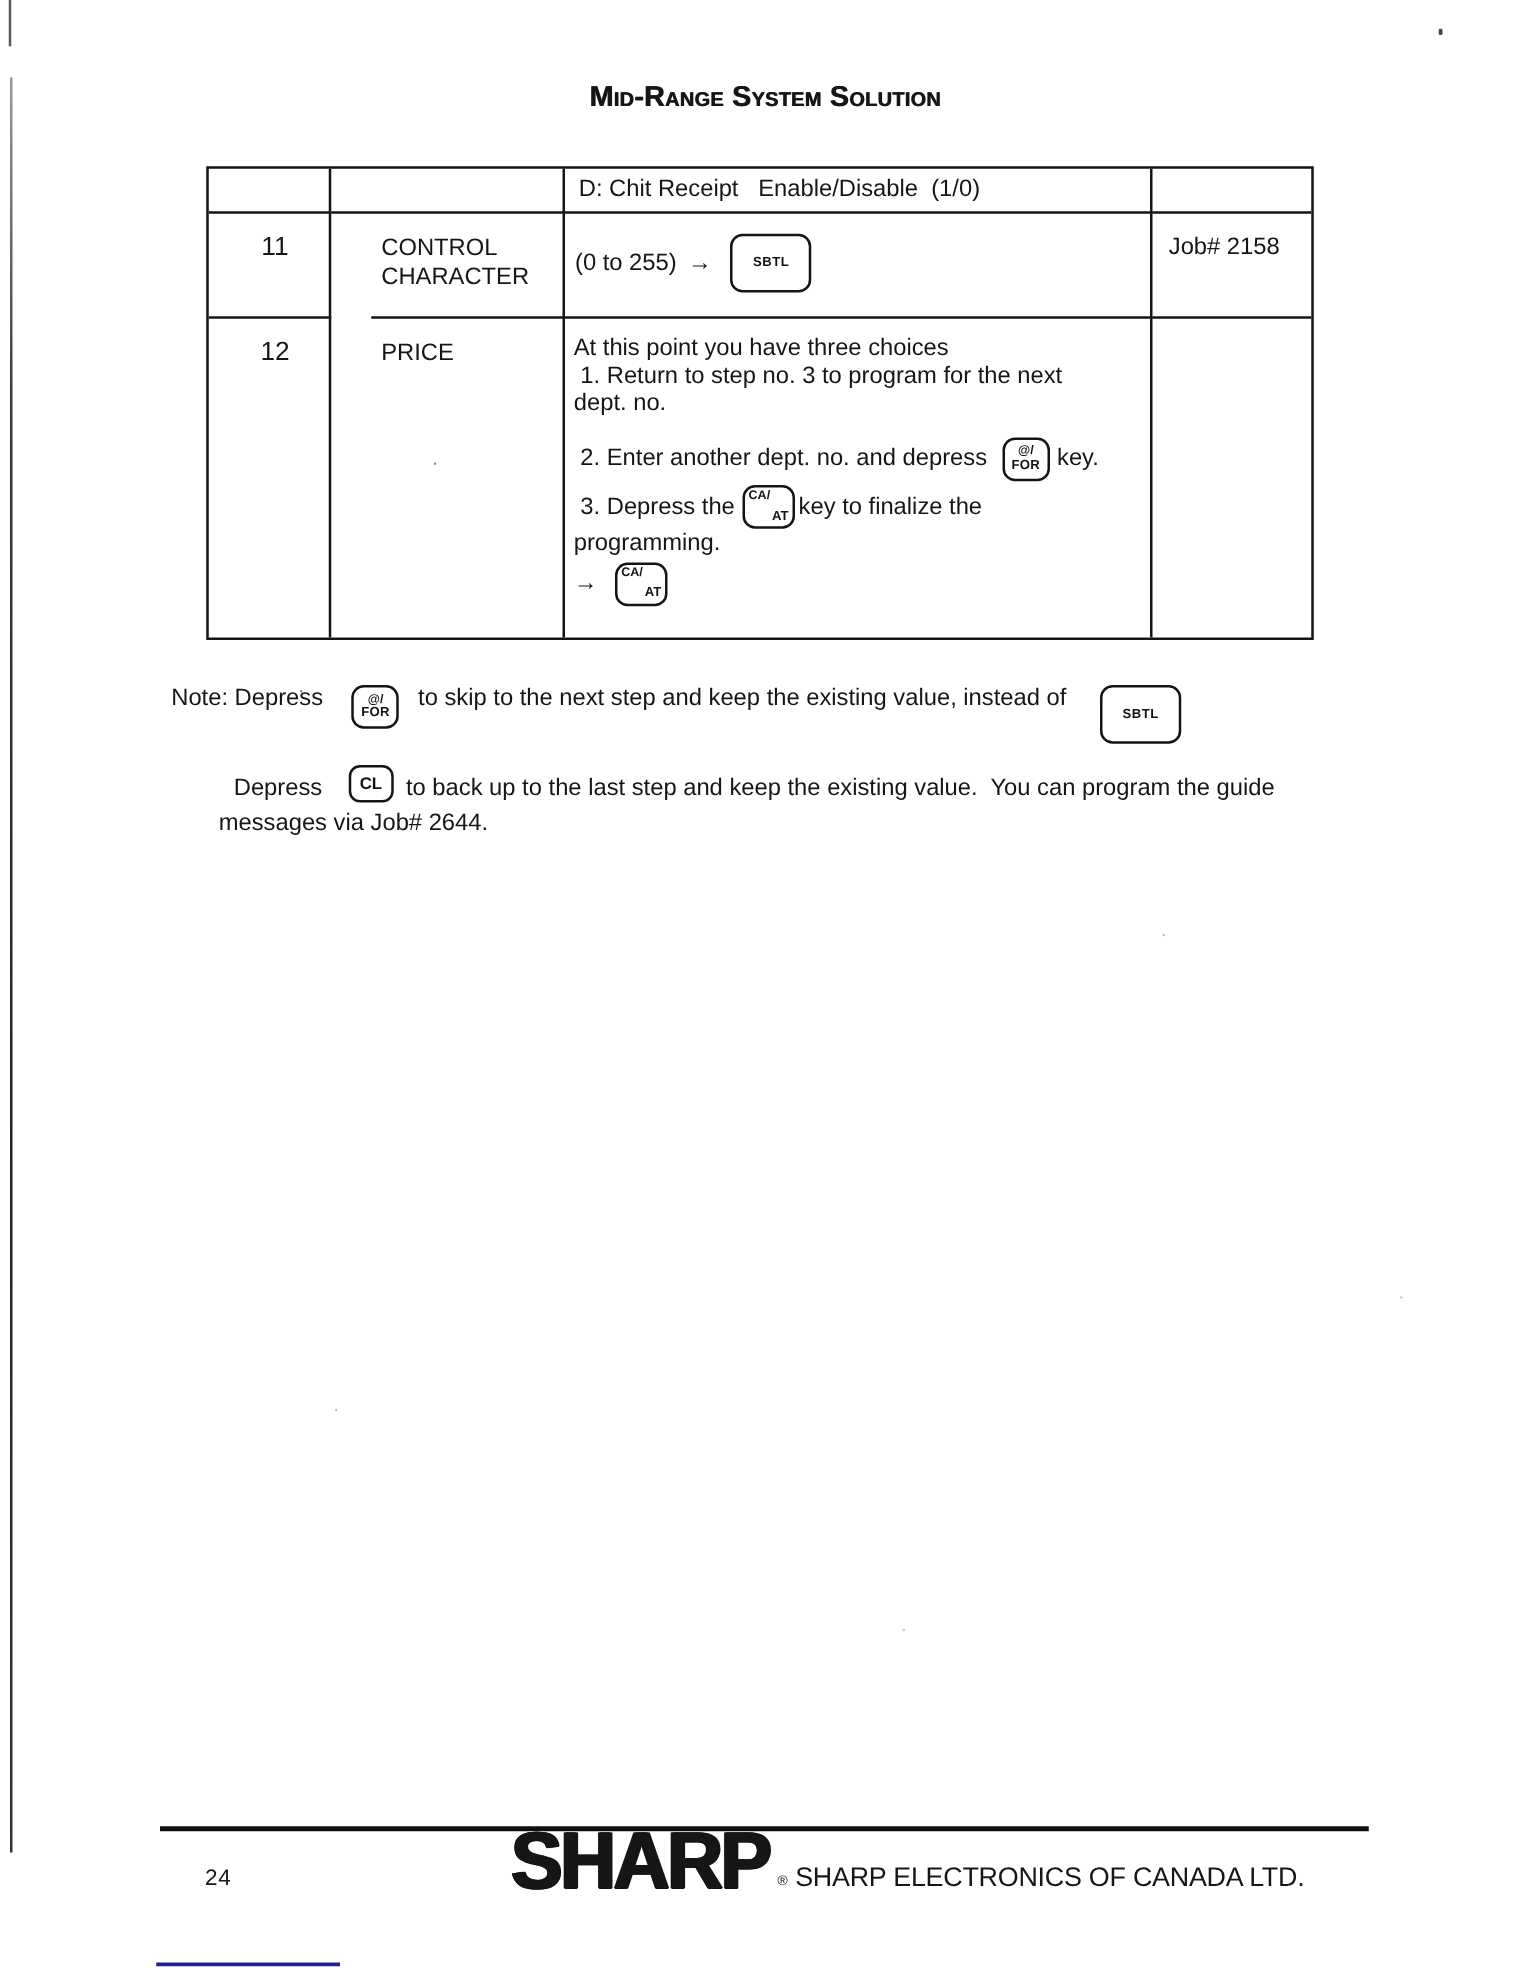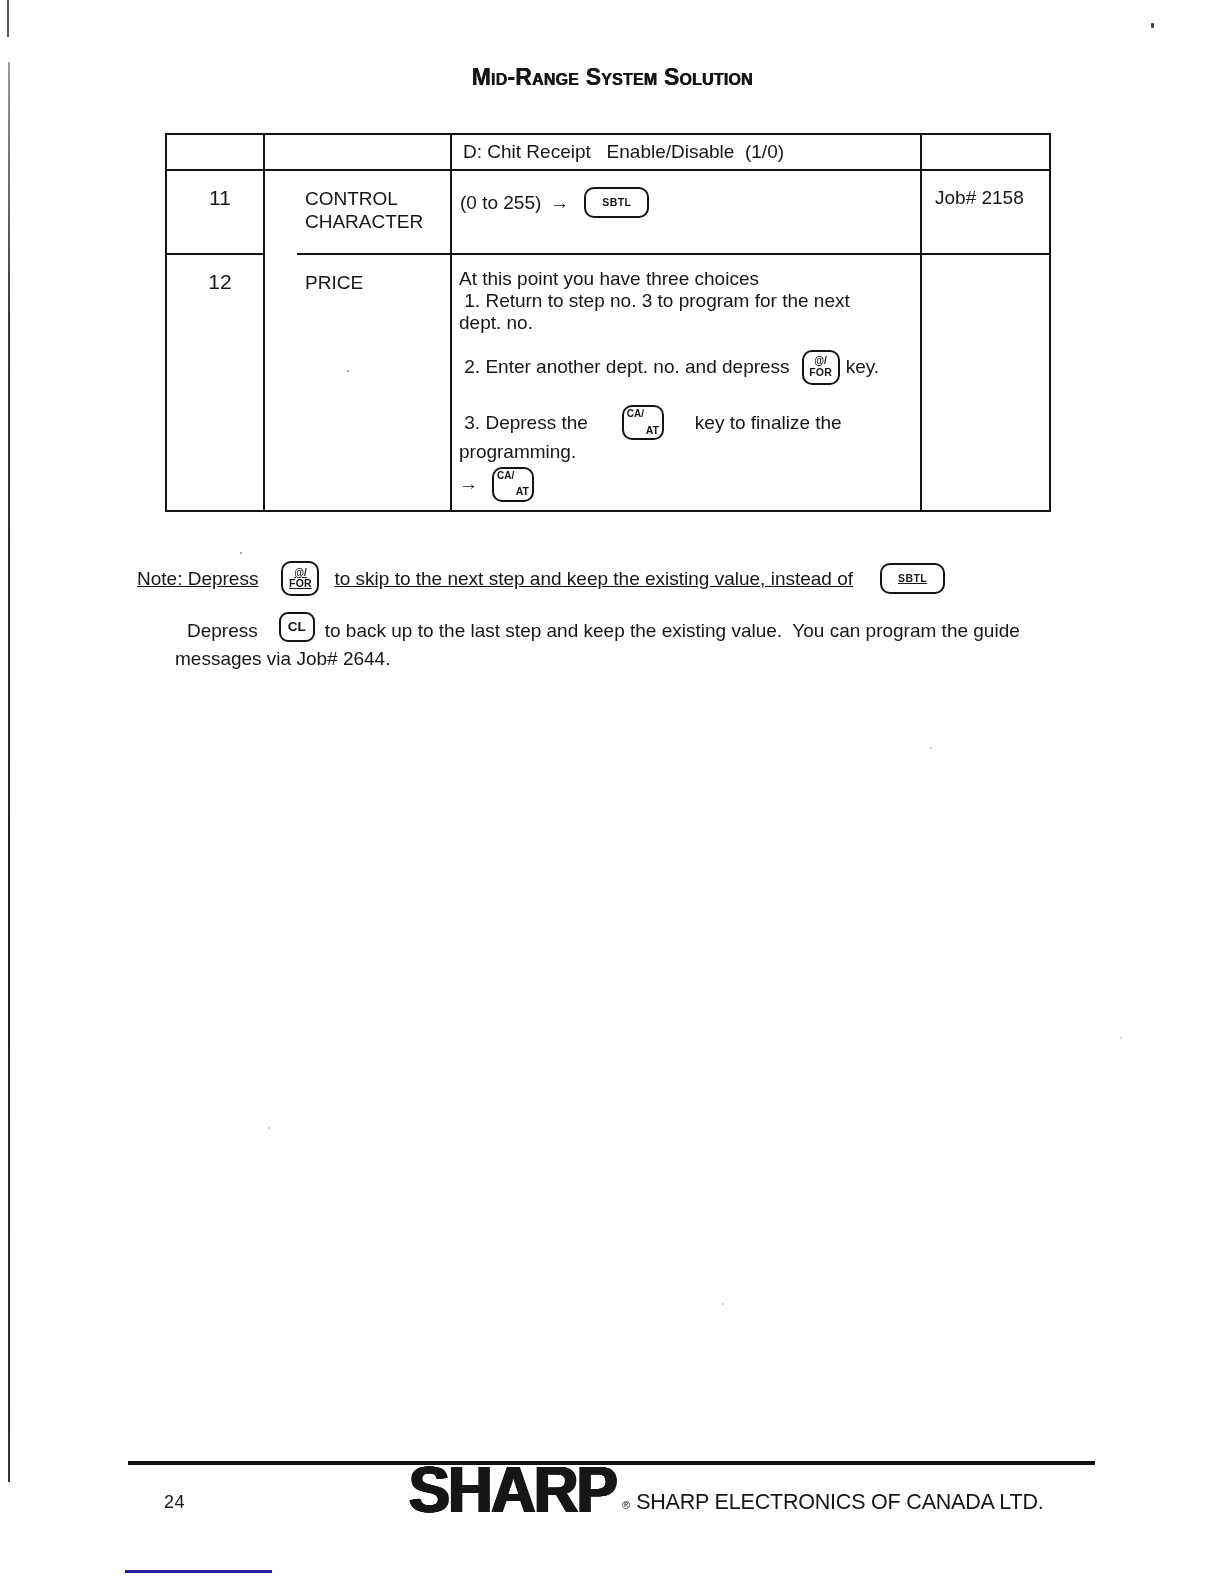--- a/index.html
+++ b/index.html
@@ -39,41 +39,41 @@
   .cell-p12  { padding:13px 8px 0 7px; }
   .pre { white-space:pre-wrap; }
   .flexline { display:flex; align-items:center; }
   .arrow { display:inline-block; }
   
   .key {
     display:inline-flex; flex-direction:column; justify-content:center; align-items:center;
     border:2.5px solid #141414; border-radius:10px; background:#fff; color:#141414;
     font-weight:bold; line-height:1.05; flex:none;
   }
-  .key-sbtl { height:31px; min-width:39px; padding:0 16px; font-size:10.5px; letter-spacing:0.4px; }
+  .key-sbtl { height:47px; min-width:39px; padding:0 16px; font-size:10.5px; letter-spacing:0.4px; }
   .key-atfor { height:35px; width:38px; }
   .key-atfor .kt { font-size:10px; }
   .key-atfor .kb { font-size:10.5px; letter-spacing:0.2px; }
   .key-caat { height:35px; width:42px; padding:2px 3px; justify-content:space-between; align-items:stretch; }
   .key-caat .kt { align-self:flex-start; font-size:10px; }
   .key-caat .kb { align-self:flex-end; font-size:10.5px; }
   .key-cl { height:30px; min-width:36px; padding:0 5px; font-size:13.5px; border-radius:9px; }
   
   .proc-line .arrow { margin-left:9px; }
   .proc-line .key { margin-left:15px; }
   
   .p12-l { margin:0; }
   .p12-step2 { margin-top:14px; height:38px; }
   .p12-step2 .key { margin:0 6px 0 12px; }
-  .p12-step3 { margin-top:18px; height:37px;gap:28px; }
+  .p12-step3 { margin-top:1px; height:37px; }
   .p12-step3 .key { margin:0 3px 0 6px; }
   .p12-final { margin-top:2px; height:38px; }
   .p12-final .key { margin-left:14px; }
   
-  .note1 { position:absolute; left:137px; top:561px; display:flex; align-items:center; font-size:19px;text-decoration:underline; }
+  .note1 { position:absolute; left:137px; top:548px; display:flex; align-items:flex-start; font-size:19px; }
   .note1 .key-atfor { margin:0 15px 0 23px; }
   .note1 .key-sbtl { margin-left:27px; }
   .note2 { position:absolute; left:187px; top:612px; display:flex; align-items:flex-end; font-size:19px; }
   .note2 .key-cl { margin:0 10px 0 21px; }
   .note3 { position:absolute; left:175px; top:648px; font-size:19px; }
   
   .footer-rule { position:absolute; left:128px; top:1461px; width:967px; height:4px; background:#101010; }
   .page-num { position:absolute; left:164px; top:1492px; font-size:18px; letter-spacing:0.5px; }
   .footer-brand { position:absolute; left:408px; top:1460px; display:flex; align-items:flex-end; }
   .logo {

